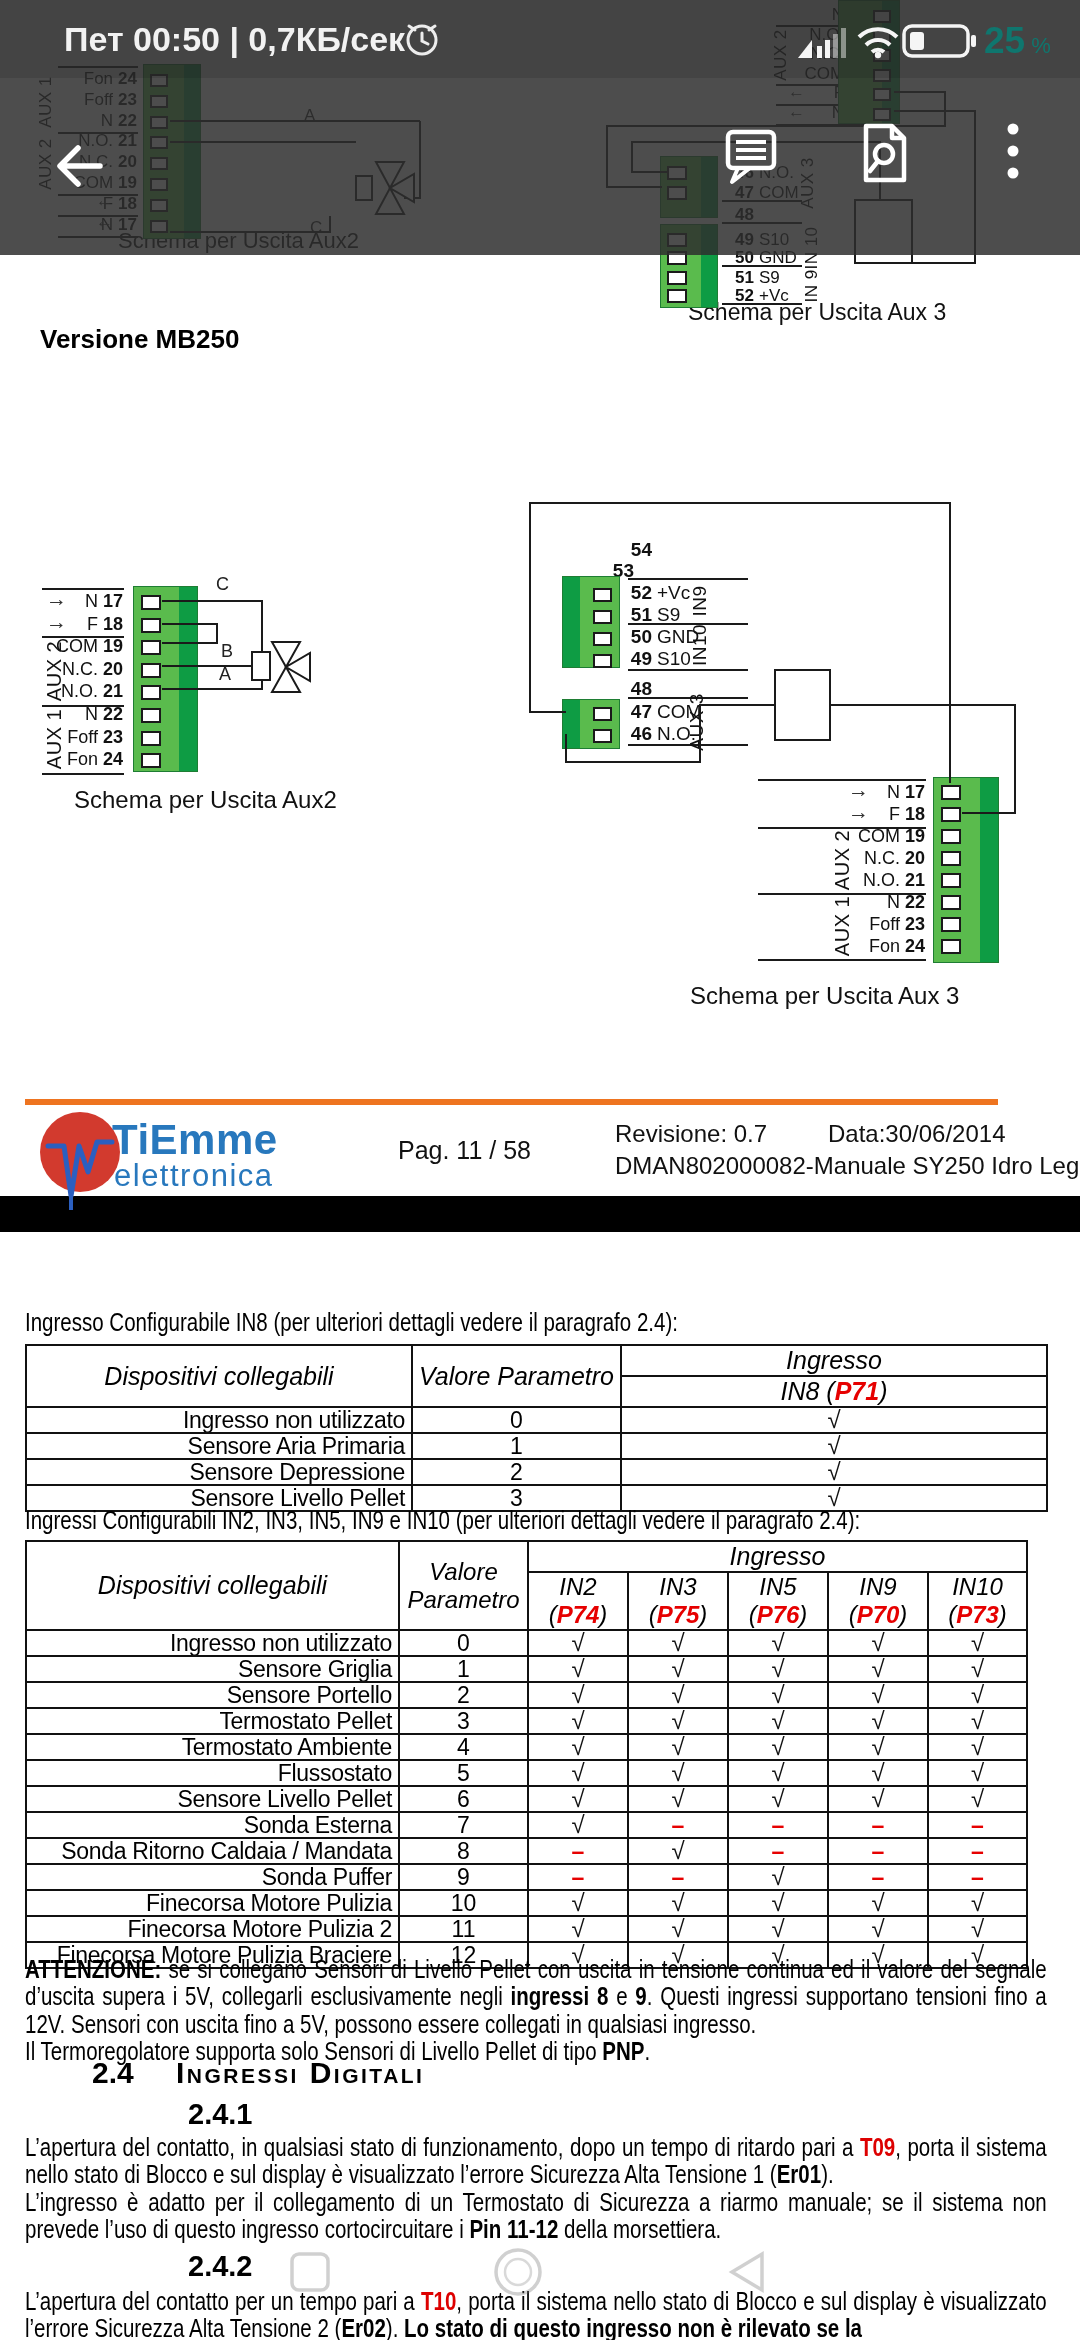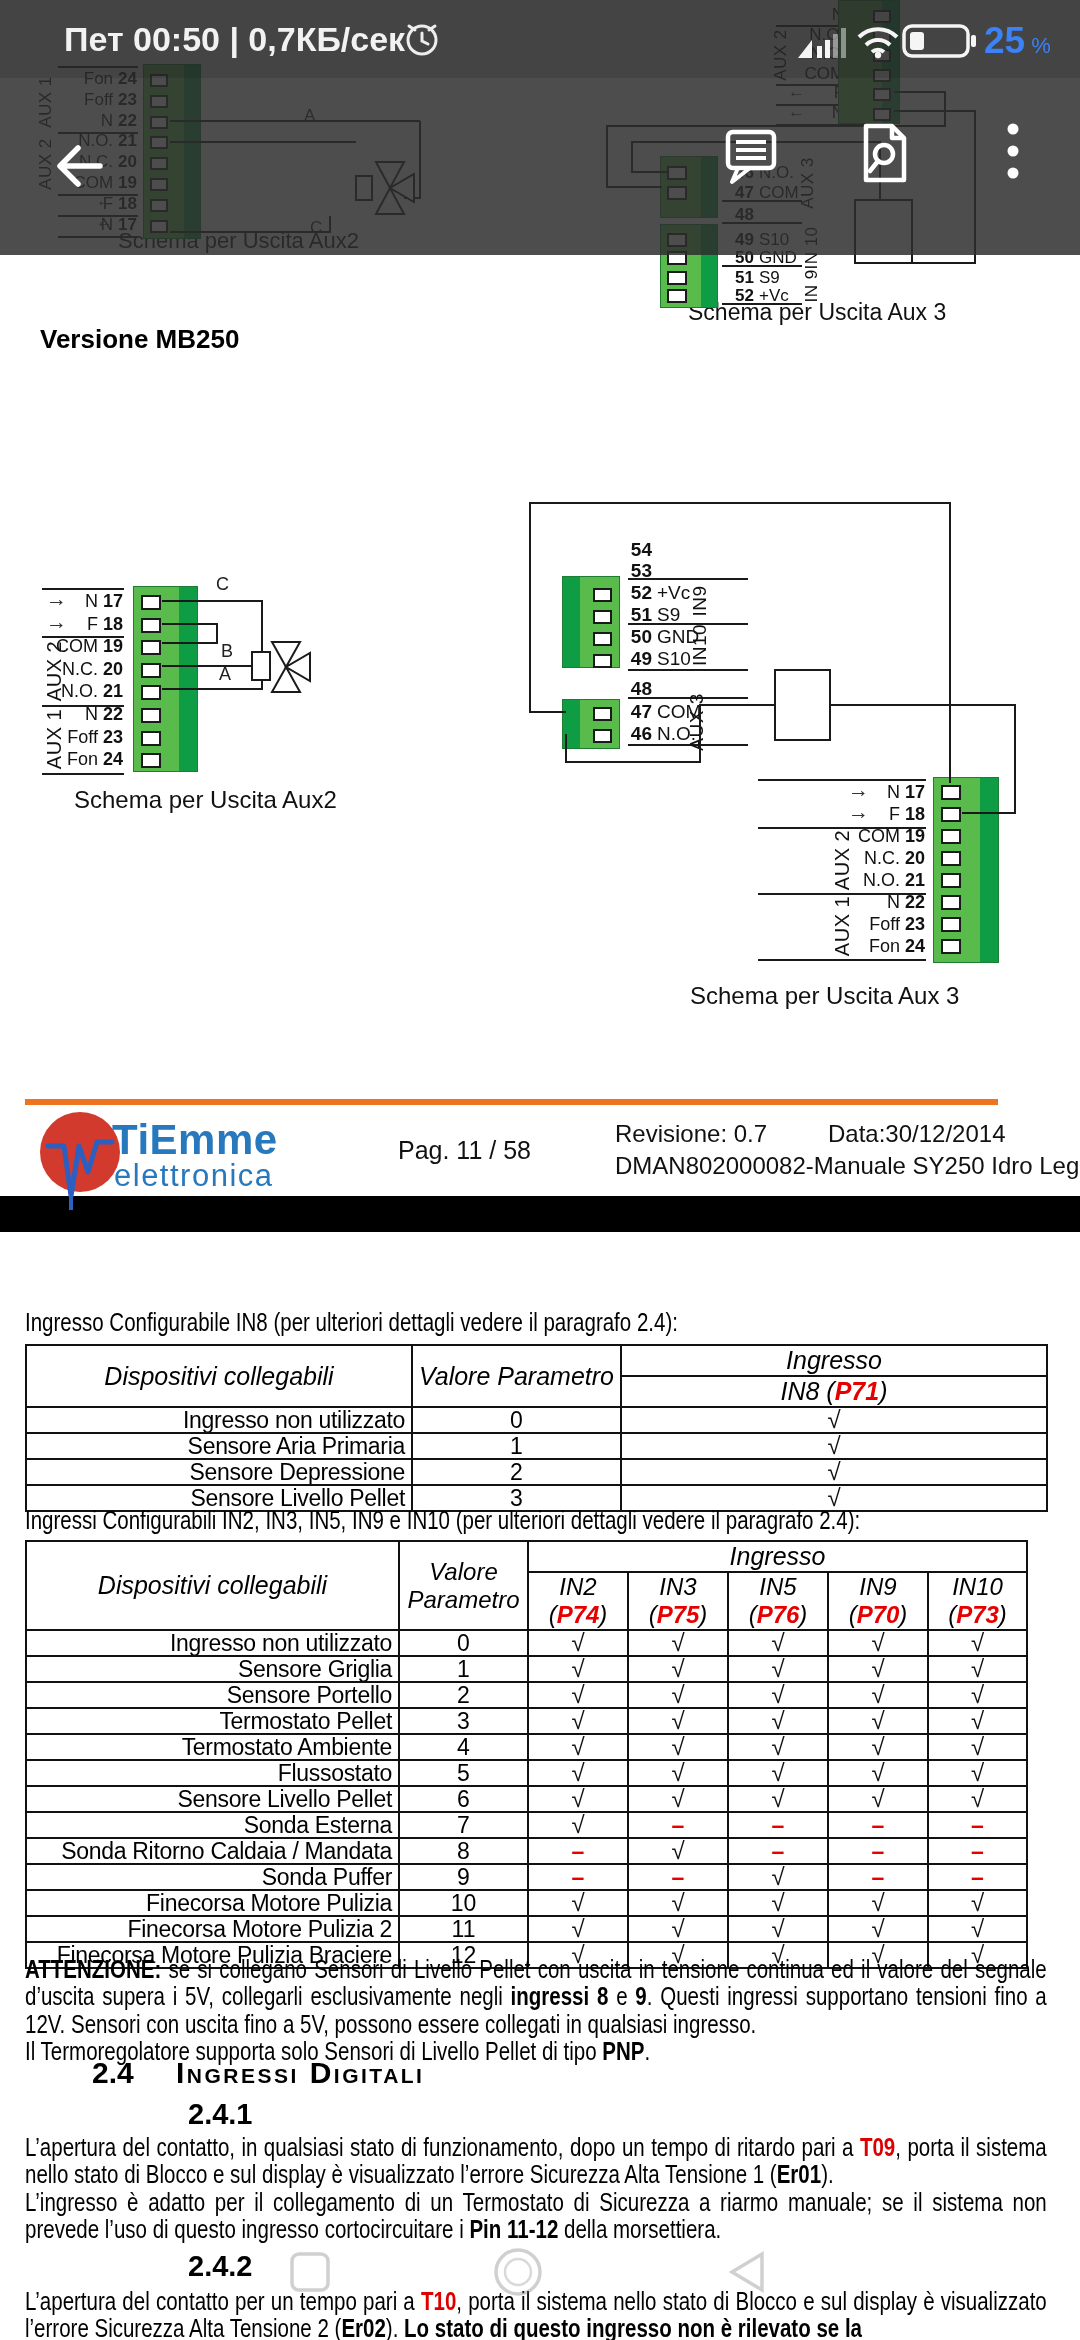--- a/index.html
+++ b/index.html
@@ -41,21 +41,21 @@
 td.c{text-align:center}
 .chk{font-size:24px;color:#111}
 .dsh{color:#e60000;font-weight:700}
 .pred{color:#e60000;font-weight:700;font-style:italic}
 .hnum{position:absolute;font-weight:700;color:#000}
 .htitle{position:absolute;font-weight:700;color:#000;font-variant:small-caps;letter-spacing:2.5px}
 
 .statusbar{position:absolute;left:0;top:0;width:1080px;height:78px;background:rgba(40,40,40,.87);z-index:20}
 .appbar{position:absolute;left:0;top:78px;width:1080px;height:177px;background:rgba(46,46,46,.85);z-index:20}
 .sbtext{position:absolute;left:64px;top:20px;font-size:34px;font-weight:700;color:#f2f2f2;white-space:nowrap}
-.batpct{position:absolute;left:984px;top:20px;color:#3b82f6;white-space:nowrap}
+.batpct{position:absolute;left:984px;top:20px;color:#0f766e;white-space:nowrap}
 .batpct .n{font-size:37px;font-weight:600}
 .batpct .p{font-size:22px;margin-left:6px}
 .apptitle{position:absolute;left:198px;top:130px;font-size:52px;color:#fff;white-space:nowrap;letter-spacing:.5px}
 .iconbtn{position:absolute}
 .navhints{position:absolute;left:270px;top:2240px;z-index:6;opacity:.32}
 .wires{position:absolute;left:0;top:0;z-index:3;pointer-events:none}
 #p1{position:absolute;left:0;top:0;width:1080px;height:1196px;z-index:1}
 .p2el{z-index:4}
 </style>
 </head>
@@ -81,21 +81,21 @@
     <div class="logocirc">
       <svg width="80" height="96" style="overflow:visible">
         <path d="M8,34 H24 L31,84 L39,34 L48,60 L57,30 L72,30" fill="none" stroke="#2b5fc0" stroke-width="5" stroke-linejoin="round" stroke-linecap="round"></path>
         <path d="M31,84 L31,98" stroke="#2b5fc0" stroke-width="4"></path>
       </svg>
     </div>
     <div class="logoname">TiEmme</div>
     <div class="logosub">elettronica</div>
     <div class="pag">Pag. 11 / 58</div>
     <div class="revtx" style="left:615px;top:1120px">Revisione: 0.7</div>
-    <div class="revtx" style="left:828px;top:1120px">Data:30/12/2014</div>
+    <div class="revtx" style="left:828px;top:1120px">Data:30/06/2014</div>
     <div class="revtx" style="left:615px;top:1152px">DMAN802000082-Manuale SY250 Idro Legna-Pellet</div>
   <div class="pinrow" style="left: 27px; top: 70px; width: 110px; font-size: 17px; justify-content: flex-end;">
         <span class="pname">Fon</span>
         <span class="pnum">24</span>
       </div>
       <div class="pinrow" style="left: 27px; top: 90.8px; width: 110px; font-size: 17px; justify-content: flex-end;">
         <span class="pname">Foff</span>
         <span class="pnum">23</span>
       </div>
       <div class="pinrow" style="left: 27px; top: 111.6px; width: 110px; font-size: 17px; justify-content: flex-end;">
@@ -272,21 +272,21 @@
         <div class="pin" style="left: 7px; top: 75.8px; width: 20px; height: 15px;"></div>
         <div class="pin" style="left: 7px; top: 98.4px; width: 20px; height: 15px;"></div>
         <div class="pin" style="left: 7px; top: 121px; width: 20px; height: 15px;"></div>
         <div class="pin" style="left: 7px; top: 143.6px; width: 20px; height: 15px;"></div>
         <div class="pin" style="left: 7px; top: 166.2px; width: 20px; height: 15px;"></div>
       </div>
       <div class="pinrow" style="left: 606px; top: 540px; width: 140px; font-size: 19px; justify-content: flex-start;">
         <span class="pnum" style="width: 46px; text-align: right;">54</span>
         <span class="pname"></span>
       </div>
-      <div class="pinrow" style="left: 606px; top: 561px; width: 140px; font-size: 19px; justify-content: flex-start;">
+      <div class="pinrow" style="left: 588px; top: 561px; width: 140px; font-size: 19px; justify-content: flex-start;">
         <span class="pnum" style="width: 46px; text-align: right;">53</span>
         <span class="pname"></span>
       </div>
       <div class="pinrow" style="left: 606px; top: 583px; width: 140px; font-size: 19px; justify-content: flex-start;">
         <span class="pnum" style="width: 46px; text-align: right;">52</span>
         <span class="pname">+Vc</span>
       </div>
       <div class="pinrow" style="left: 606px; top: 605px; width: 140px; font-size: 19px; justify-content: flex-start;">
         <span class="pnum" style="width: 46px; text-align: right;">51</span>
         <span class="pname">S9</span>

